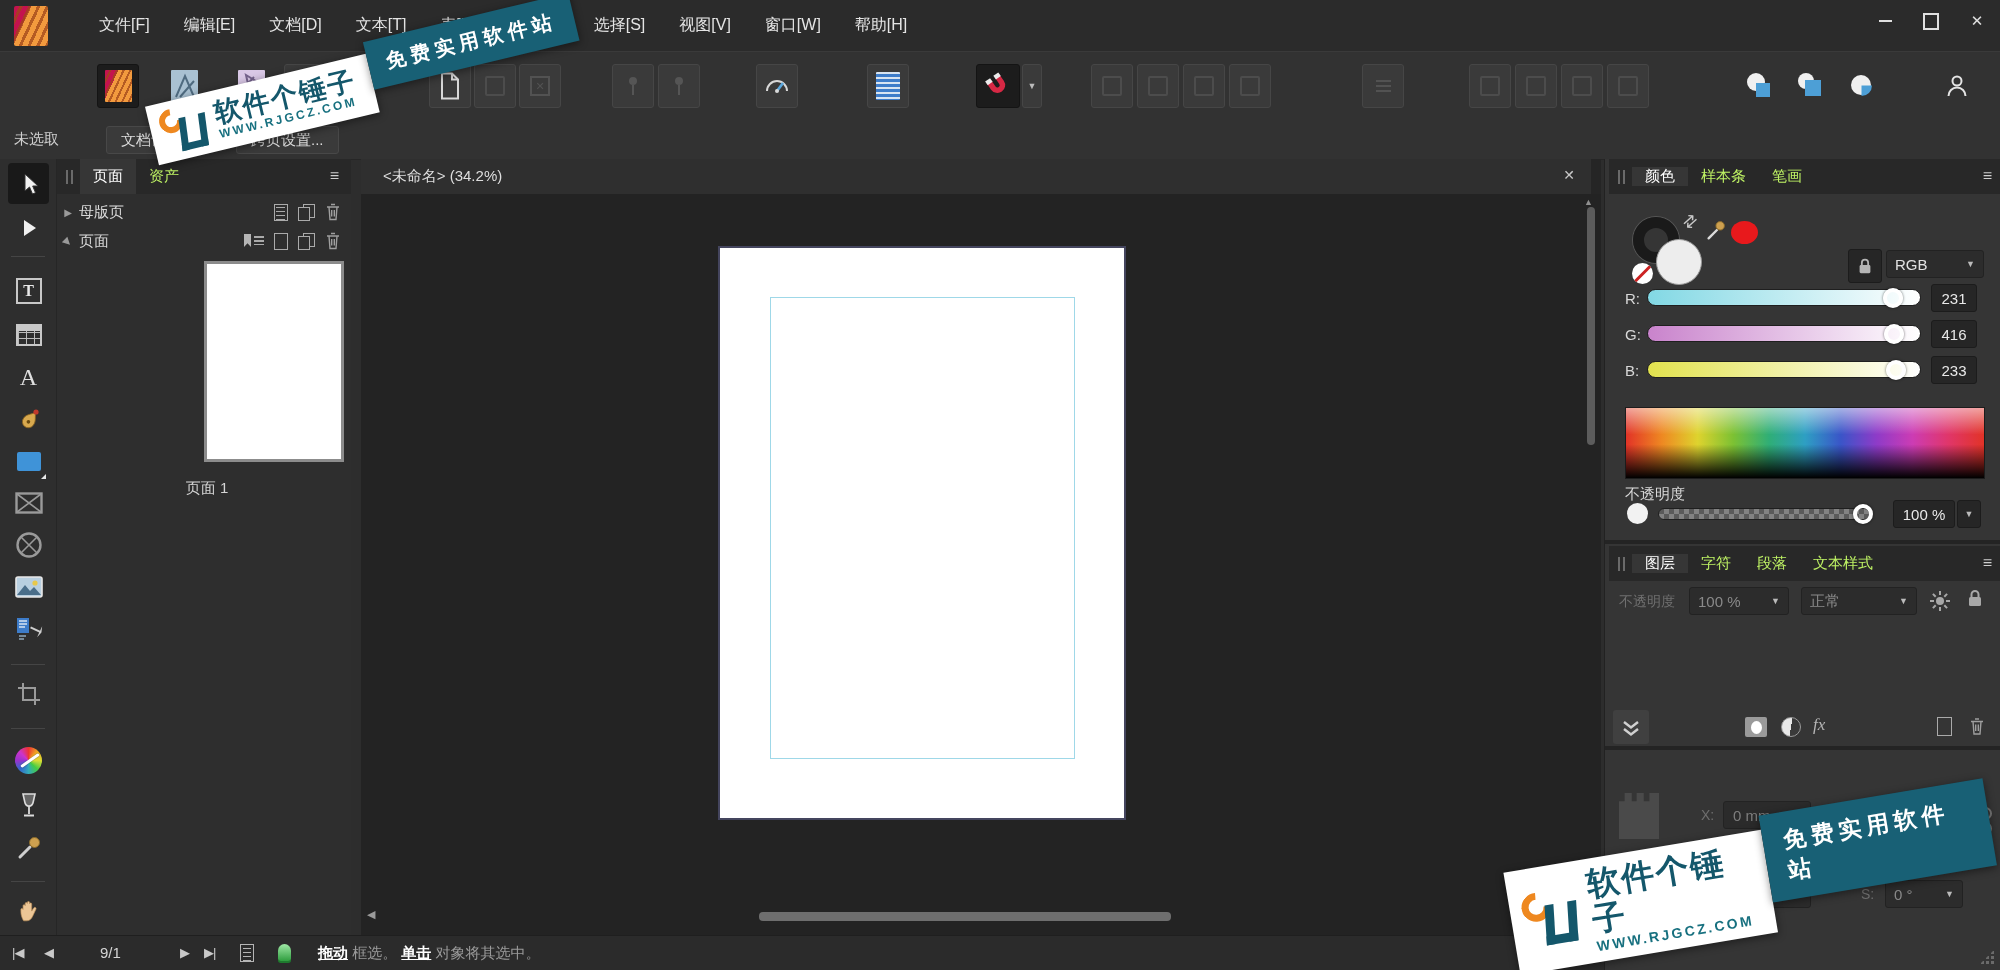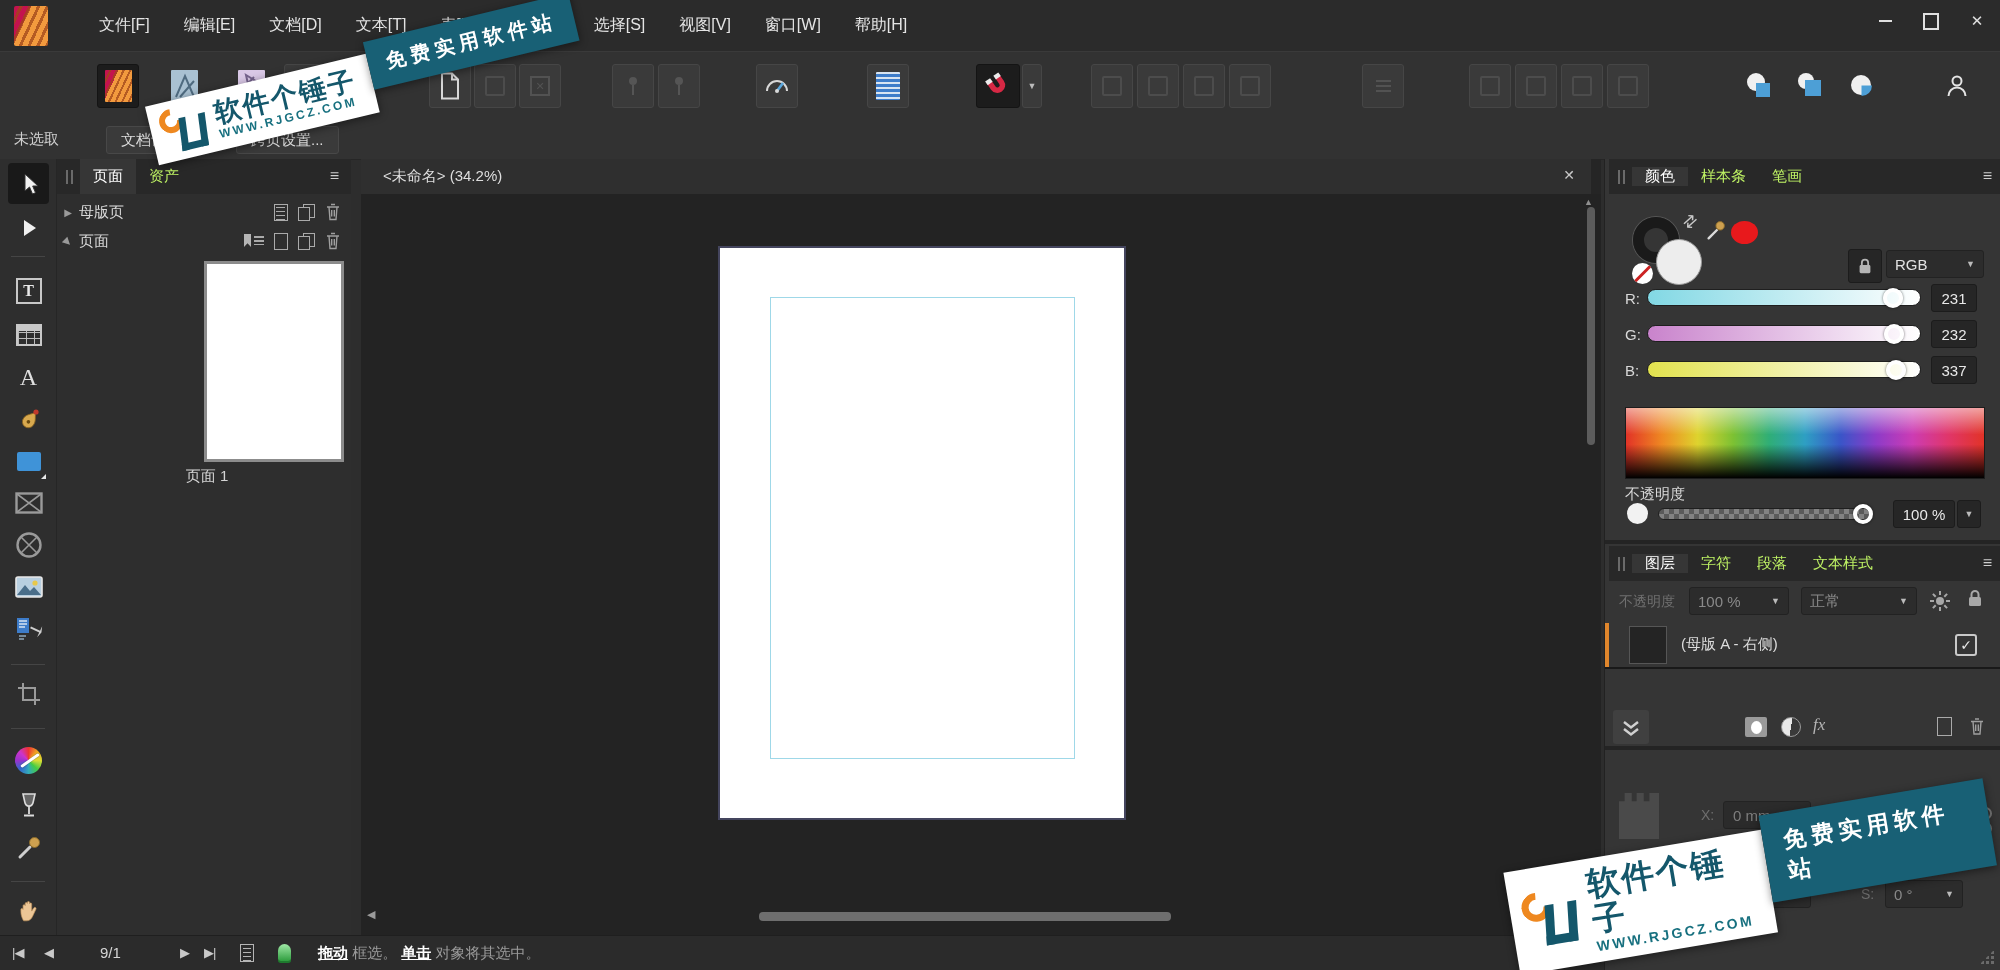--- a/index.html
+++ b/index.html
@@ -69,21 +69,21 @@
   .ptabbar{height:35px;background:#282828;display:flex;align-items:stretch;position:relative;}
   .grip{display:flex;gap:3px;align-items:center;padding:0 7px 0 9px;}
   .grip i{display:block;width:2px;height:14px;background:#6a6a6a;}
   .ptab{display:flex;align-items:center;padding:0 13px;font-size:15px;color:#bef264;}
   .ptab.active{background:#363636;color:#fff;}
   .burger{position:absolute;right:12px;top:8px;font-size:16px;color:#cfcfcf;}
   .prow{position:absolute;left:0;width:294px;height:29px;display:flex;align-items:center;font-size:15px;color:#d8d8d8;}
   .tri{font-size:10px;color:#9a9a9a;width:22px;text-align:center;}
   .rowicons{position:absolute;right:10px;top:5px;display:flex;gap:10px;align-items:center;}
   .pthumb{position:absolute;left:147px;top:102px;width:140px;height:201px;background:#fff;border:3px solid #8c8c8c;box-sizing:border-box;}
-  .pthumb-label{position:absolute;left:60px;top:308px;width:180px;text-align:center;font-size:15px;color:#d5d5d5;}
+  .pthumb-label{position:absolute;left:60px;top:320px;width:180px;text-align:center;font-size:15px;color:#d5d5d5;}
   .ic-doc{width:14px;height:17px;border:1.5px solid #aaa;box-sizing:border-box;
     background-image:linear-gradient(#aaa 1.5px,transparent 1.5px);background-size:9px 4px;background-position:1px 2px;background-repeat:repeat-y;}
   .ic-blank{width:14px;height:17px;border:1.5px solid #aaa;box-sizing:border-box;}
   .ic-copy{position:relative;width:17px;height:17px;}
   .ic-copy::before{content:"";position:absolute;right:0;top:0;width:10px;height:12px;border:1.5px solid #aaa;}
   .ic-copy::after{content:"";position:absolute;left:0;bottom:0;width:10px;height:12px;border:1.5px solid #aaa;background:#2e2e2e;}
   .ic-flag{position:relative;width:20px;height:16px;}
   .ic-flag::before{content:"";position:absolute;left:0;top:1px;width:7px;height:13px;background:#b5b5b5;
     clip-path:polygon(0 0,100% 0,100% 100%,50% 72%,0 100%);}
   .ic-flag::after{content:"";position:absolute;left:10px;top:3px;width:10px;height:9px;
@@ -498,26 +498,26 @@
 
     <span class="slider-label" style="left:20px;top:131px">R:</span>
     <div class="track" style="left:42px;top:130px;width:274px;background:linear-gradient(to right,#82d8e4,#ffffff)">
       <span class="knob" style="left:calc(90% - 10px)"></span>
     </div>
     <div class="valbox" style="left:326px;top:125px">231</div>
     <span class="slider-label" style="left:20px;top:167px">G:</span>
     <div class="track" style="left:42px;top:166px;width:274px;background:linear-gradient(to right,#c983cc,#ffffff)">
       <span class="knob" style="left:calc(90.5% - 10px)"></span>
     </div>
-    <div class="valbox" style="left:326px;top:161px">232</div>
+    <div class="valbox" style="left:326px;top:161px">416</div>
     <span class="slider-label" style="left:20px;top:203px">B:</span>
     <div class="track" style="left:42px;top:202px;width:274px;background:linear-gradient(to right,#e2e24e,#ffffff)">
       <span class="knob" style="left:calc(91% - 10px)"></span>
     </div>
-    <div class="valbox" style="left:326px;top:197px">337</div>
+    <div class="valbox" style="left:326px;top:197px">233</div>
     <div class="spectrum"></div>
     <span class="slider-label" style="left:20px;top:326px">不透明度</span>
     <div class="abs" style="left:22px;top:344px;width:21px;height:21px;border-radius:50%;background:#f2f2f2"></div>
     <div class="track checker" style="left:53px;top:349px;width:212px;height:12px">
       <span class="knob" style="left:calc(100% - 16px);top:-5px"></span>
     </div>
     <div class="valbox" style="left:288px;top:341px;width:62px">100 %</div>
     <div class="valbox" style="left:352px;top:341px;width:24px">
         <span class="caret">▼</span>
       </div>
@@ -553,28 +553,20 @@
           <line x1="15.3" y1="15.3" x2="18.1" y2="18.1"></line>
           <line x1="18.1" y1="3.9" x2="15.3" y2="6.7"></line>
           <line x1="6.7" y1="15.3" x2="3.9" y2="18.1"></line>
         </g>
         <circle cx="11" cy="11" r="4" fill="#a8a8a8"></circle>
       </svg>
     <svg class="abs" style="left:360px;top:429px" width="20" height="20" viewBox="0 0 20 20">
         <rect x="4" y="9" width="12" height="9" rx="1.5" fill="#a8a8a8"></rect>
         <path d="M6.5 9 V6.5 a3.5 3.5 0 0 1 7 0 V9" stroke="#a8a8a8" stroke-width="2" fill="none"></path>
       </svg>
-    <div class="layer-row">
-      <div class="layer-stripe"></div>
-      <div class="layer-thumb"></div>
-      <span class="abs" style="left:76px;top:12px;font-size:15px;color:#dcdcdc">(母版 A - 右侧)</span>
-      <span class="checkbox" style="left:350px;top:11px">
-          <span>✓</span>
-        </span>
-    </div>
     <div class="abs" style="left:8px;top:551px;width:36px;height:34px;background:#404040;border-radius:3px;display:flex;align-items:center;justify-content:center">
       <svg width="22" height="22" viewBox="0 0 22 22">
           <path d="M4 6 L11 11.5 L18 6 M4 13 L11 18.5 L18 13" stroke="#d0d0d0" stroke-width="2.4" fill="none"></path>
         </svg>
     </div>
     <div class="abs" style="left:140px;top:558px;width:22px;height:20px;background:#9a9a9a;border-radius:2px;display:flex;align-items:center;justify-content:center">
       <div style="width:11px;height:13px;border-radius:50%;background:#fff"></div>
     </div>
     <div class="abs" style="left:176px;top:558px;width:20px;height:20px;border-radius:50%;border:1px solid #9a9a9a;background:linear-gradient(100deg,#e8e8e8 50%,#3a3a3a 50%);box-sizing:border-box"></div>
     <span class="abs" style="left:208px;top:556px;font-size:17px;font-style:italic;color:#b5b5b5;font-family:'Liberation Serif','DejaVu Serif',serif">fx</span>

